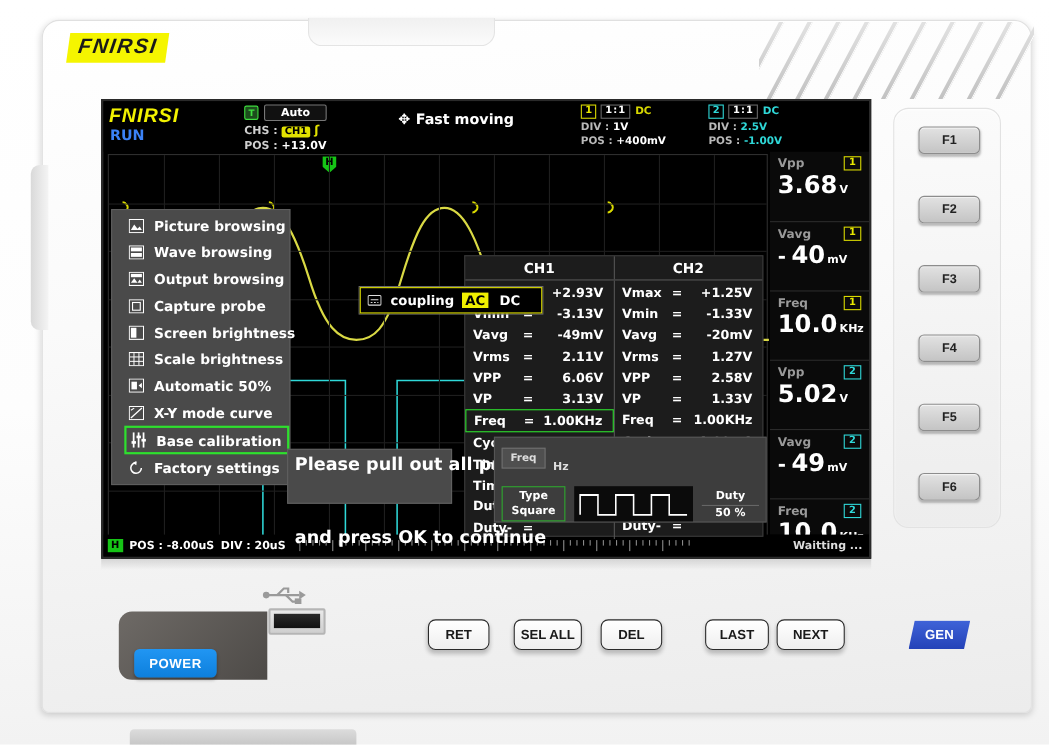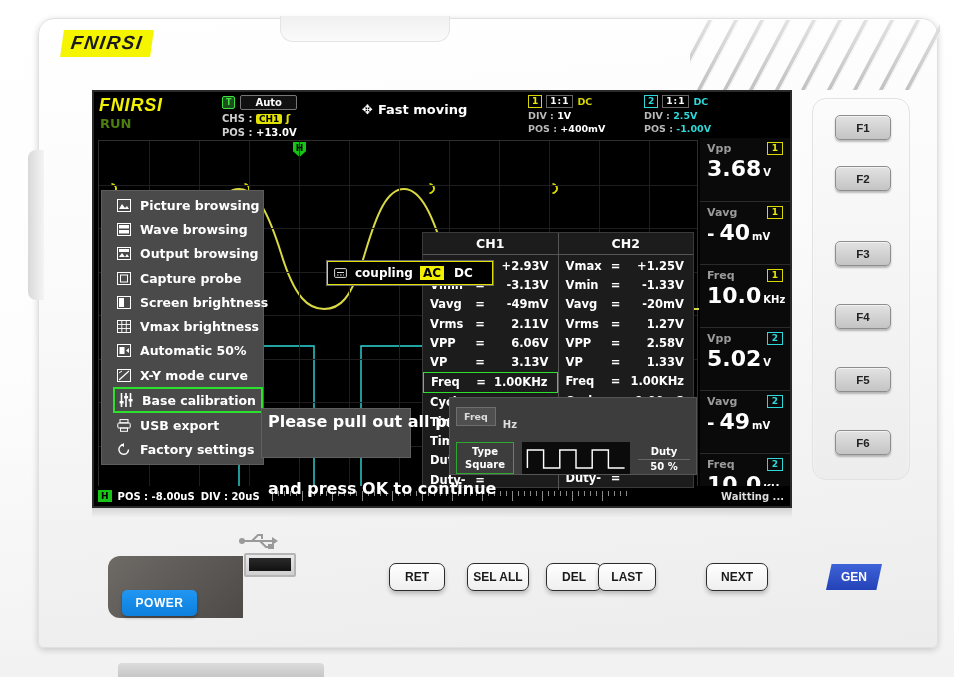--- a/index.html
+++ b/index.html
@@ -58,21 +58,21 @@
     font-family: "DejaVu Sans", sans-serif;
   }
 
   
   .scr-top { position: absolute; left: 0; top: 0; width: 100%; height: 46px; background: #000; }
   .fnirsi-scr {
     position: absolute; left: 5px; top: 3px;
     font: italic 900 18px "Liberation Sans", sans-serif;
     color: #f2f200; letter-spacing: .8px;
   }
-  .run-lbl { position: absolute; left: 6px; top: 24px; font-size: 13px; color: #4d7c0f; font-weight: 700; }
+  .run-lbl { position: absolute; left: 6px; top: 24px; font-size: 13px; color: #3b82f6; font-weight: 700; }
 
   .trig-block { position: absolute; left: 128px; top: 3px; width: 118px; }
   .trig-row1 { display:flex; align-items:center; gap:5px; }
   .badge-t {
     background:#1d4d1d; color:#3fe03f; border:1px solid #3fe03f;
     font-size:8px; font-weight:700; padding:0 3px; line-height:11px; border-radius:2px;
   }
   .auto-box {
     background:#111; border:1px solid #777; color:#fff; font-size:10px;
     padding:0 14px; line-height:13px; border-radius:2px; font-weight:700;
@@ -465,21 +465,21 @@
           </span>
           <span>Screen brightness</span>
         </div>
         <div class="menu-item">
           <span class="mi-ico">
             <svg width="14" height="13" viewBox="0 0 14 13">
               <rect x="0.5" y="0.5" width="13" height="12" fill="none" stroke="#fff"></rect>
               <path d="M4.8 1 V12 M9.3 1 V12 M1 4.5 H13 M1 8.5 H13" stroke="#fff" stroke-width="0.9"></path>
             </svg>
           </span>
-          <span>Vmax brightness</span>
+          <span>Scale brightness</span>
         </div>
         <div class="menu-item">
           <span class="mi-ico">
             <svg width="14" height="13" viewBox="0 0 14 13">
               <rect x="0.5" y="0.5" width="13" height="12" fill="none" stroke="#fff"></rect>
               <rect x="2.5" y="3" width="5" height="7" fill="#fff"></rect>
               <path d="M9 6.5 L12 4 V9 Z" fill="#fff"></path>
             </svg>
           </span>
           <span>Automatic 50%</span>
@@ -497,30 +497,20 @@
         <div class="menu-item sel">
           <span class="mi-ico">
             <svg width="14" height="14" viewBox="0 0 14 14">
               <path d="M2.5 0 V14 M7 0 V14 M11.5 0 V14" stroke="#fff" stroke-width="1.6"></path>
               <rect x="0.6" y="8" width="4" height="2.4" fill="#fff"></rect>
               <rect x="5.1" y="3" width="4" height="2.4" fill="#fff"></rect>
               <rect x="9.6" y="6" width="4" height="2.4" fill="#fff"></rect>
             </svg>
           </span>
           <span>Base calibration</span>
-        </div>
-        <div class="menu-item">
-          <span class="mi-ico">
-            <svg width="14" height="13" viewBox="0 0 14 13">
-              <rect x="3" y="0.6" width="8" height="3.2" fill="none" stroke="#fff"></rect>
-              <rect x="0.8" y="4" width="12.4" height="5" rx="1" fill="none" stroke="#fff"></rect>
-              <rect x="3.5" y="9" width="7" height="3.3" fill="none" stroke="#fff"></rect>
-            </svg>
-          </span>
-          <span>USB export</span>
         </div>
         <div class="menu-item">
           <span class="mi-ico">
             <svg width="14" height="13" viewBox="0 0 14 13">
               <path d="M11.5 6.5 A4.8 4.8 0 1 1 7 1.7" fill="none" stroke="#fff" stroke-width="1.4"></path>
               <path d="M7 0 L7 4 L3.6 2 Z" fill="#fff"></path>
             </svg>
           </span>
           <span>Factory settings</span>
         </div>
@@ -815,21 +805,21 @@
           <span class="tick" style="left: 354px; height: 5px;"></span>
         </span>
       <span class="waiting">Waitting ...</span>
     </div>
   </div>
 
   <div class="bezel-shadow"></div>
 
   <div class="fkey-panel" id="fkeys">
       <div class="fkey" style="top: 16px;">F1</div>
-      <div class="fkey" style="top: 67px; text-align: right;">F2</div>
+      <div class="fkey" style="top: 79px; text-align: right;">F2</div>
       <div class="fkey" style="top: 142px;">F3</div>
       <div class="fkey" style="top: 205px;">F4</div>
       <div class="fkey" style="top: 268px;">F5</div>
       <div class="fkey" style="top: 331px;">F6</div>
     </div>
 
   <div class="usb-icon">
     <svg width="42" height="16" viewBox="0 0 42 16">
       <circle cx="4" cy="8" r="3" fill="#9a9a9a"></circle>
       <path d="M4 8 H34" stroke="#9a9a9a" stroke-width="2" fill="none"></path>
@@ -841,19 +831,19 @@
   </div>
   <div class="usb-port"></div>
 
   <div class="power-plate"></div>
   <div class="power-btn">POWER</div>
 
   <div id="bottom-buttons">
       <div class="pbtn" style="left: 389px; width: 56px;">RET</div>
       <div class="pbtn" style="left: 467px; width: 62px;">SEL ALL</div>
       <div class="pbtn" style="left: 546px; width: 56px;">DEL</div>
-      <div class="pbtn" style="left: 598px; width: 58px;">LAST</div>
+      <div class="pbtn" style="left: 641px; width: 58px;">LAST</div>
       <div class="pbtn" style="left: 706px; width: 62px;">NEXT</div>
     </div>
   <div class="gen-btn">GEN</div>
 
   <div class="foot"></div>
 </div>
 
 </body></html>

